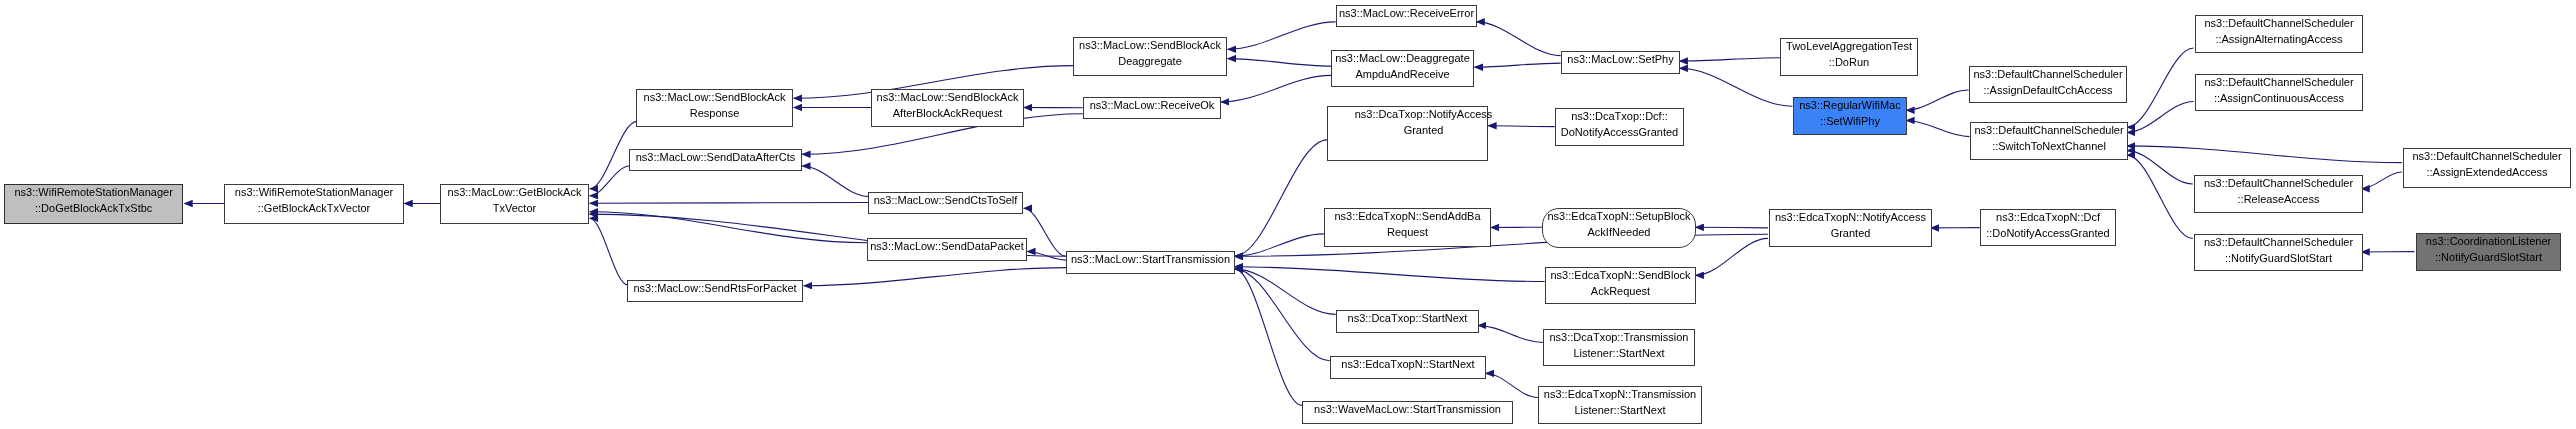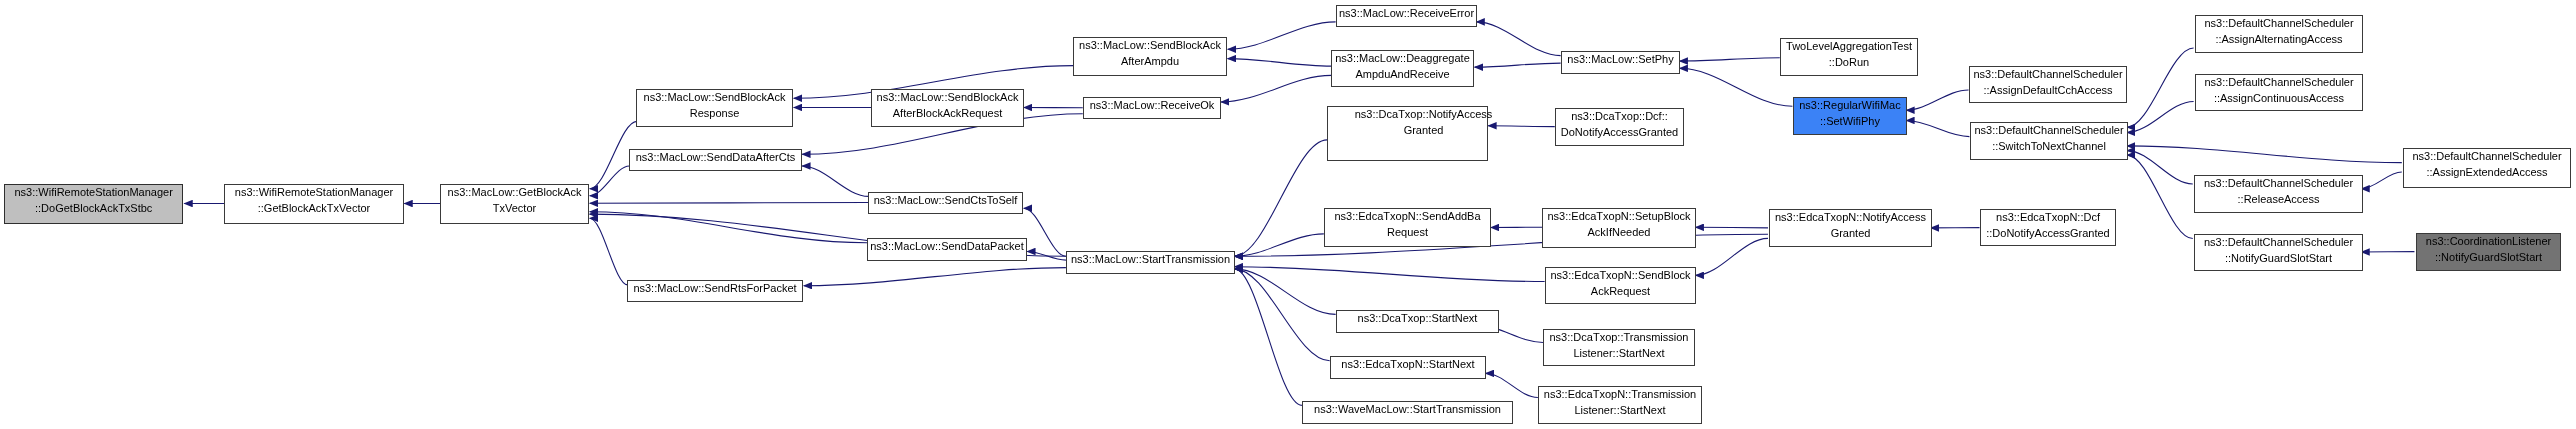--- a/index.html
+++ b/index.html
@@ -98,21 +98,21 @@
         <span>AfterBlockAckRequest</span>
       </div>
       <div class="node" style="left: 868px; top: 192px; width: 155px; height: 22px; background: rgb(255, 255, 255);">
         <span>ns3::MacLow::SendCtsToSelf</span>
       </div>
       <div class="node" style="left: 867px; top: 238px; width: 160px; height: 23px; background: rgb(255, 255, 255);">
         <span>ns3::MacLow::SendDataPacket</span>
       </div>
       <div class="node" style="left: 1073px; top: 37px; width: 154px; height: 39px; background: rgb(255, 255, 255);">
         <span>ns3::MacLow::SendBlockAck</span>
-        <span>AfterAmpdu</span>
+        <span>Deaggregate</span>
       </div>
       <div class="node" style="left: 1083px; top: 97px; width: 138px; height: 22px; background: rgb(255, 255, 255);">
         <span>ns3::MacLow::ReceiveOk</span>
       </div>
       <div class="node" style="left: 1066px; top: 251px; width: 169px; height: 23px; background: rgb(255, 255, 255);">
         <span>ns3::MacLow::StartTransmission</span>
       </div>
       <div class="node" style="left: 1336px; top: 5px; width: 141px; height: 22px; background: rgb(255, 255, 255);">
         <span>ns3::MacLow::ReceiveError</span>
       </div>
@@ -121,37 +121,37 @@
         <span>AmpduAndReceive</span>
       </div>
       <div class="node" style="left: 1327px; top: 106px; width: 161px; height: 55px; background: rgb(255, 255, 255); padding-left: 32px;">
         <span>ns3::DcaTxop::NotifyAccess</span>
         <span>Granted</span>
       </div>
       <div class="node" style="left: 1324px; top: 208px; width: 167px; height: 39px; background: rgb(255, 255, 255);">
         <span>ns3::EdcaTxopN::SendAddBa</span>
         <span>Request</span>
       </div>
-      <div class="node" style="left: 1336px; top: 310px; width: 163px; height: 23px; background: rgb(255, 255, 255);">
+      <div class="node" style="left: 1336px; top: 310px; width: 143px; height: 23px; background: rgb(255, 255, 255);">
         <span>ns3::DcaTxop::StartNext</span>
       </div>
       <div class="node" style="left: 1330px; top: 356px; width: 156px; height: 23px; background: rgb(255, 255, 255);">
         <span>ns3::EdcaTxopN::StartNext</span>
       </div>
       <div class="node" style="left: 1302px; top: 401px; width: 211px; height: 23px; background: rgb(255, 255, 255);">
         <span>ns3::WaveMacLow::StartTransmission</span>
       </div>
       <div class="node" style="left: 1561px; top: 51px; width: 119px; height: 23px; background: rgb(255, 255, 255);">
         <span>ns3::MacLow::SetPhy</span>
       </div>
       <div class="node" style="left: 1555px; top: 108px; width: 129px; height: 38px; background: rgb(255, 255, 255);">
         <span>ns3::DcaTxop::Dcf::</span>
         <span>DoNotifyAccessGranted</span>
       </div>
-      <div class="node" style="left: 1542px; top: 208px; width: 154px; height: 40px; background: rgb(255, 255, 255);">
+      <div class="node" style="left: 1542px; top: 208px; width: 154px; height: 40px; background: rgb(255, 255, 255); border-radius: 17px;">
         <span>ns3::EdcaTxopN::SetupBlock</span>
         <span>AckIfNeeded</span>
       </div>
       <div class="node" style="left: 1545px; top: 267px; width: 151px; height: 37px; background: rgb(255, 255, 255);">
         <span>ns3::EdcaTxopN::SendBlock</span>
         <span>AckRequest</span>
       </div>
       <div class="node" style="left: 1543px; top: 329px; width: 152px; height: 37px; background: rgb(255, 255, 255);">
         <span>ns3::DcaTxop::Transmission</span>
         <span>Listener::StartNext</span>

